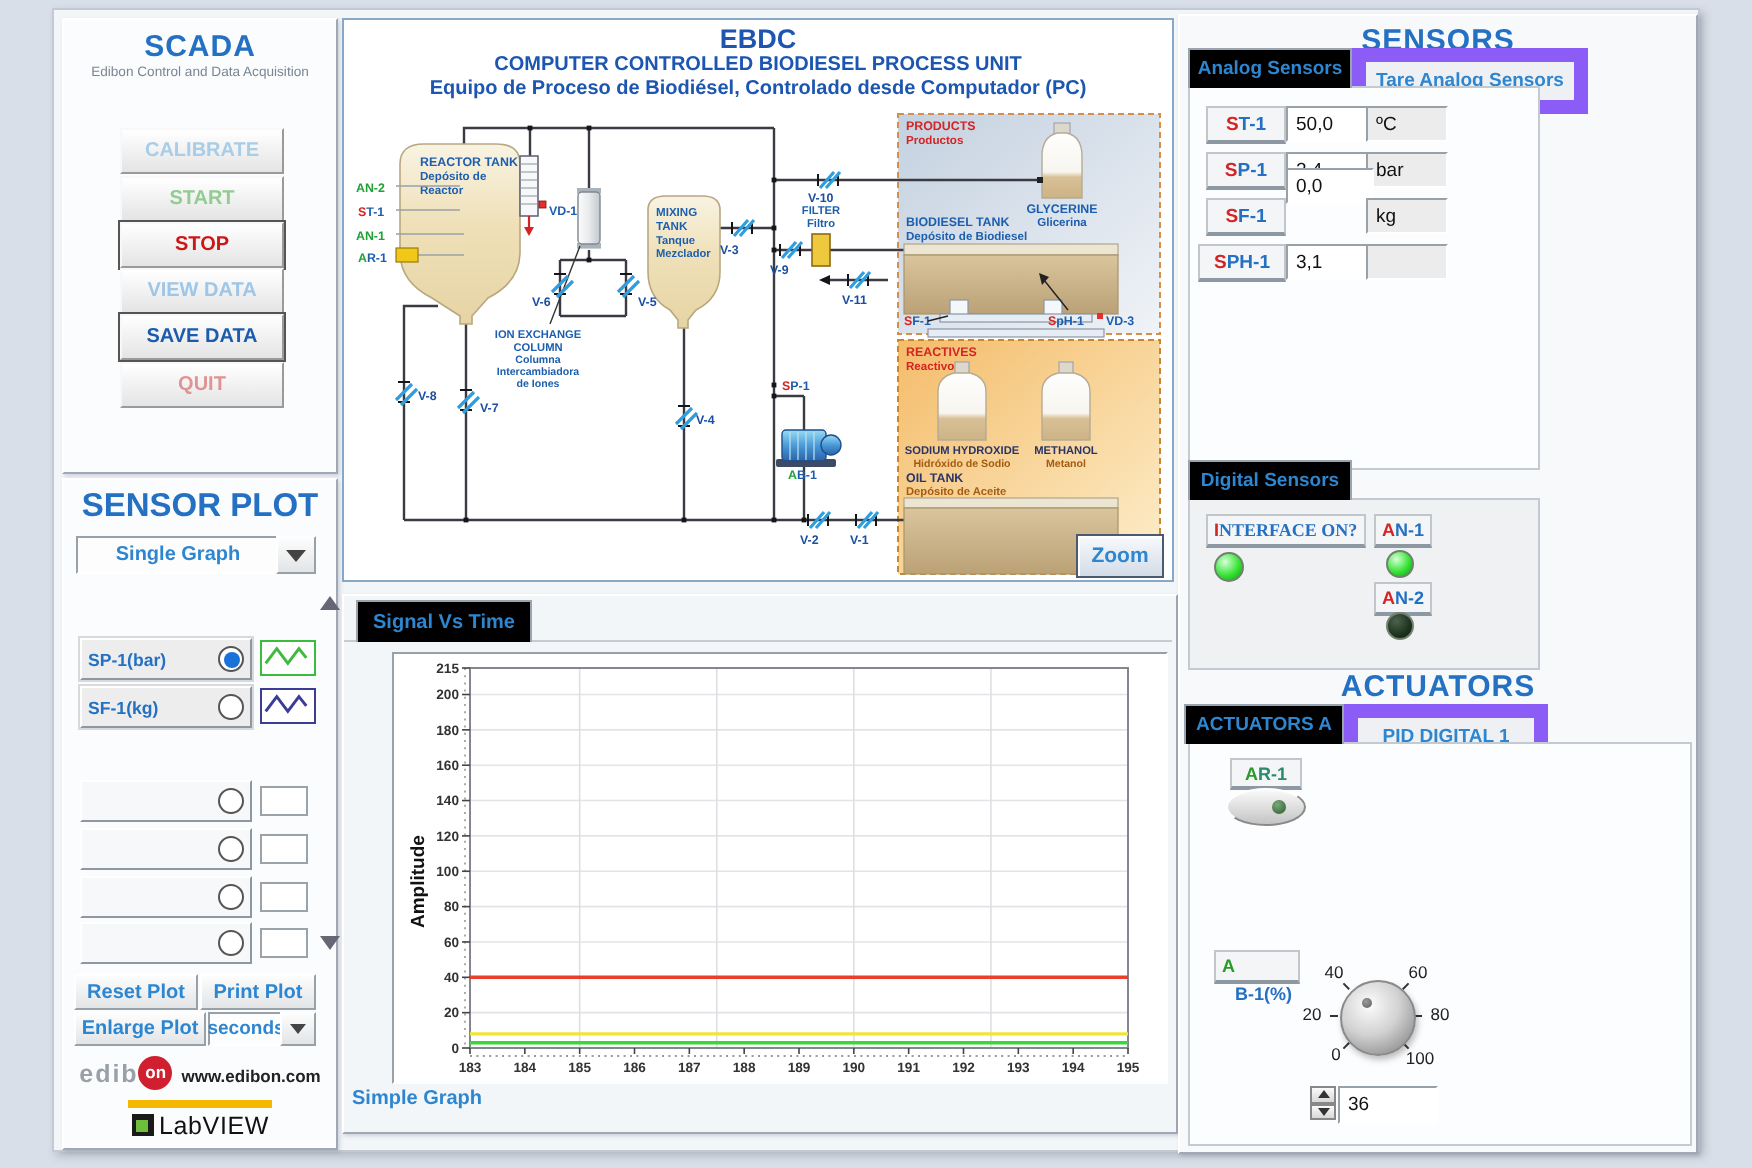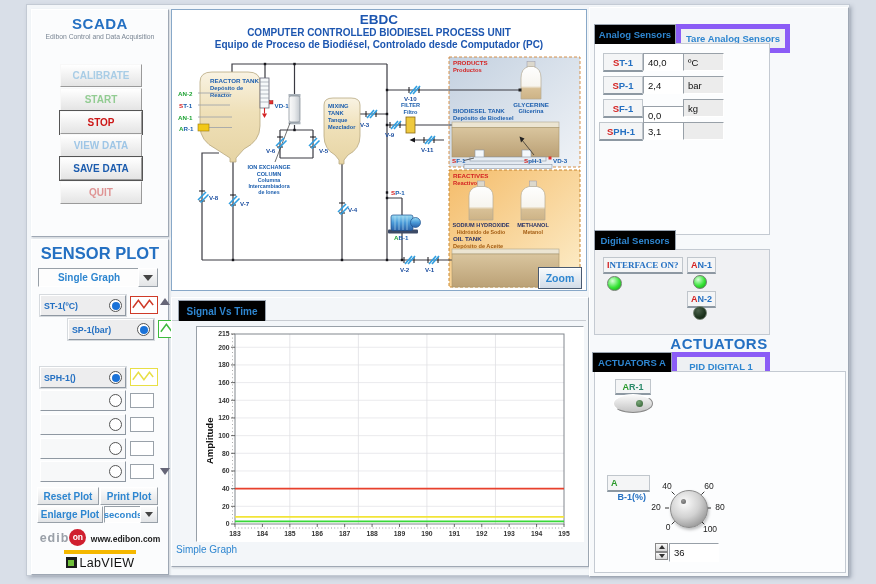--- a/index.html
+++ b/index.html
@@ -12,21 +12,21 @@
   .sbtn{position:absolute;left:28px;width:80px;height:21px;display:flex;align-items:center;justify-content:center;
     background:linear-gradient(180deg,#ffffff,#e4e4e4);border:1px solid;border-color:#f8f8f8 #9a9a9a #9a9a9a #f8f8f8;
     font-size:10px;font-weight:bold;cursor:pointer;}
   .sbtn.framed{outline:1.5px solid #555;}
   .pbtn{position:absolute;display:flex;align-items:center;justify-content:center;
     background:linear-gradient(180deg,#fdfdfd,#e2e4e6);border:1px solid;border-color:#ffffff #98a0a8 #98a0a8 #ffffff;
     font-size:9.5px;font-weight:bold;color:#2e86d0;cursor:pointer;}
   .sunk{border:1px solid;border-color:#98a0a8 #ffffff #ffffff #98a0a8;}
   .tab{position:absolute;display:flex;align-items:center;justify-content:center;font-size:9.5px;font-weight:bold;color:#2e86d0;cursor:pointer;}
   .tab.active{background:#000000;border:1px solid #9aa4b0;border-bottom:none;z-index:2;}
-  .tab.idle{background:#eef0f3;border:5px solid #8b5cf6;}
+  .tab.idle{background:#eef0f3;border:7px solid #8b5cf6;}
   .tabpage{position:absolute;background:#fcfdfe;border:1px solid #c4cad2;}
   .chrow{position:absolute;left:8px;width:118px;height:20px;}
   .chlabel{position:absolute;left:0;top:0;width:84px;height:19px;background:#ededee;
     border:1px solid;border-color:#ffffff #8f98a2 #8f98a2 #ffffff;box-shadow:0 0 0 1px #d6dade;
     display:flex;align-items:center;}
   .chlabel span{font-size:8.8px;font-weight:bold;color:#2470c2;padding-left:3px;white-space:nowrap;}
   .radio{position:absolute;left:69px;top:4px;width:11px;height:11px;border-radius:50%;
     border:1px solid #555;background:#fff;cursor:pointer;}
   .radio.on::after{content:"";position:absolute;inset:1.5px;border-radius:50%;background:#1a72d8;}
   .wavebox{position:absolute;left:90px;top:1px;width:26px;height:16px;background:#fff;border:1px solid #9aa2aa;}
@@ -79,45 +79,36 @@
     <div class="sbtn" id="sbtn5" style="top: 171px; color: rgb(223, 148, 148);">QUIT</div>
   </div>
 
   <div class="panel" style="left:4px;top:234px;width:136px;height:334px;">
     <div class="ttl" style="top:4px;font-size:16.5px;">SENSOR PLOT</div>
     <div class="pbtn sunk" style="left:6px;top:28px;width:100px;height:17px;font-size:10px;background:#fdfdfd;">Single Graph</div>
     <div class="pbtn" style="left:106px;top:28px;width:18px;height:17px;">
         <span class="tri-d"></span>
       </div>
 
-    <div class="chrow" style="top:55px;">
-      <div class="chlabel">
-          <span>ST-1(ºC)</span>
-        </div>
-      <div class="radio on"></div>
-      <div class="wavebox" style="border-color: rgb(207, 58, 40);"><svg viewBox="0 0 26 14" width="24" height="14">
-            <polyline points="2,11 8,3 14,11 20,3 24,8" fill="none" stroke-width="1.6" stroke="#cf3a28"></polyline>
-          </svg></div>
-    </div>
-    <div class="chrow" style="top:79px;margin-left:28px;">
+    <div class="chrow" style="top:79px;">
       <div class="chlabel">
           <span>SP-1(bar)</span>
         </div>
       <div class="radio on"></div>
       <div class="wavebox" style="border-color: rgb(61, 187, 61);"><svg viewBox="0 0 26 14" width="24" height="14">
             <polyline points="2,11 8,3 14,11 20,3 24,8" fill="none" stroke-width="1.6" stroke="#3dbb3d"></polyline>
           </svg></div>
     </div>
-    <div class="chrow" style="top:127px;">
+    <div class="chrow" style="top:103px;">
       <div class="chlabel">
-          <span>SPH-1()</span>
-        </div>
-      <div class="radio on"></div>
-      <div class="wavebox" style="border-color: rgb(232, 223, 69);"><svg viewBox="0 0 26 14" width="24" height="14">
-            <polyline points="2,11 8,3 14,11 20,3 24,8" fill="none" stroke-width="1.6" stroke="#e8df45"></polyline>
+          <span>SF-1(kg)</span>
+        </div>
+      <div class="radio"></div>
+      <div class="wavebox" style="border-color: rgb(60, 60, 150);"><svg viewBox="0 0 26 14" width="24" height="14">
+            <polyline points="2,11 8,3 14,11 20,3 24,8" fill="none" stroke-width="1.6" stroke="#3c3c96"></polyline>
           </svg></div>
     </div>
     <div class="chrow empty" style="top:150px;">
       <div class="chlabel">
           <span></span>
         </div>
       <div class="radio"></div>
       <div class="wavebox"><svg viewBox="0 0 26 14" width="24" height="14">
             <polyline points="2,11 8,3 14,11 20,3 24,8" fill="none" stroke-width="1.6" stroke="none"></polyline>
           </svg></div>
@@ -476,51 +467,52 @@
           <line x1="338.5833333333333" x2="338.5833333333333" y1="196" y2="199" stroke="#444" stroke-width="0.8"></line>
           <text x="338.5833333333333" y="208" text-anchor="middle" font-size="6.8" fill="#333" font-weight="normal">194</text>
           <line x1="366" x2="366" y1="196" y2="199" stroke="#444" stroke-width="0.8"></line>
           <text x="366" y="208" text-anchor="middle" font-size="6.8" fill="#333" font-weight="normal">195</text>
           <polyline points="37,160.65116279069767 366,160.65116279069767" fill="none" stroke="#e8402c" stroke-width="1.7"></polyline>
           <polyline points="37,188.93023255813952 366,188.93023255813952" fill="none" stroke="#f2e437" stroke-width="1.7"></polyline>
           <polyline points="37,193.34883720930233 366,193.34883720930233" fill="none" stroke="#38d838" stroke-width="1.7"></polyline>
         </svg>
     </div>
     <div class="ylab" style="left:32px;top:166px;">Amplitude</div>
-    <div style="position:absolute;left:4px;top:246px;font-size:10px;font-weight:normal;color:#2e86d0;text-align:right;">Simple Graph</div>
+    <div style="position:absolute;left:4px;top:246px;font-size:10px;font-weight:bold;color:#2e86d0;text-align:right;">Simple Graph</div>
     <div style="position:absolute;left:86px;top:246px;font-size:10px;font-weight:bold;color:#111;margin-top:48px;">Time(seconds)</div>
   </div>
 
   <div class="panel" style="left:562px;top:2px;width:258px;height:568px;background:#f7f9fb;">
+    <div class="ttl" style="top:4px;font-size:15px;letter-spacing:.5px;">SENSORS</div>
     <div class="tab active" style="left:4px;top:16px;width:80px;height:19px;">Analog Sensors</div>
     <div class="tab idle" style="left:86px;top:16px;width:104px;height:19px;">Tare Analog Sensors</div>
     <div class="tabpage" style="left:4px;top:35px;width:174px;height:190px;">
 
       <div>
         <div class="tagbox" style="left:8px;top:9px;width:38px;height:16px;">
             <span class="tag red">S</span>
             <span class="tag blue">T-1</span>
           </div>
-        <div class="valbox" style="left:48px;top:9px;width:38px;height:16px;">40,0</div>
+        <div class="valbox" style="left:48px;top:9px;width:38px;height:16px;">50,0</div>
         <div class="unitbox" style="left:88px;top:9px;width:35px;height:16px;">ºC</div>
       </div>
       <div>
         <div class="tagbox" style="left:8px;top:32px;width:38px;height:16px;">
             <span class="tag red">S</span>
             <span class="tag blue">P-1</span>
           </div>
         <div class="valbox" style="left:48px;top:32px;width:38px;height:16px;">2,4</div>
         <div class="unitbox" style="left:88px;top:32px;width:35px;height:16px;">bar</div>
       </div>
       <div>
         <div class="tagbox" style="left:8px;top:55px;width:38px;height:16px;">
             <span class="tag red">S</span>
             <span class="tag blue">F-1</span>
           </div>
-        <div class="valbox" style="left:48px;top:62px;width:38px;height:16px;">0,0</div>
+        <div class="valbox" style="left:48px;top:40px;width:38px;height:16px;">0,0</div>
         <div class="unitbox" style="left:88px;top:55px;width:35px;height:16px;">kg</div>
       </div>
       <div>
         <div class="tagbox" style="left:4px;top:78px;width:42px;height:16px;">
             <span class="tag red">S</span>
             <span class="tag blue">PH-1</span>
           </div>
         <div class="valbox" style="left:48px;top:78px;width:38px;height:16px;">3,1</div>
         <div class="unitbox" style="left:88px;top:78px;width:35px;height:16px;"></div>
       </div>

